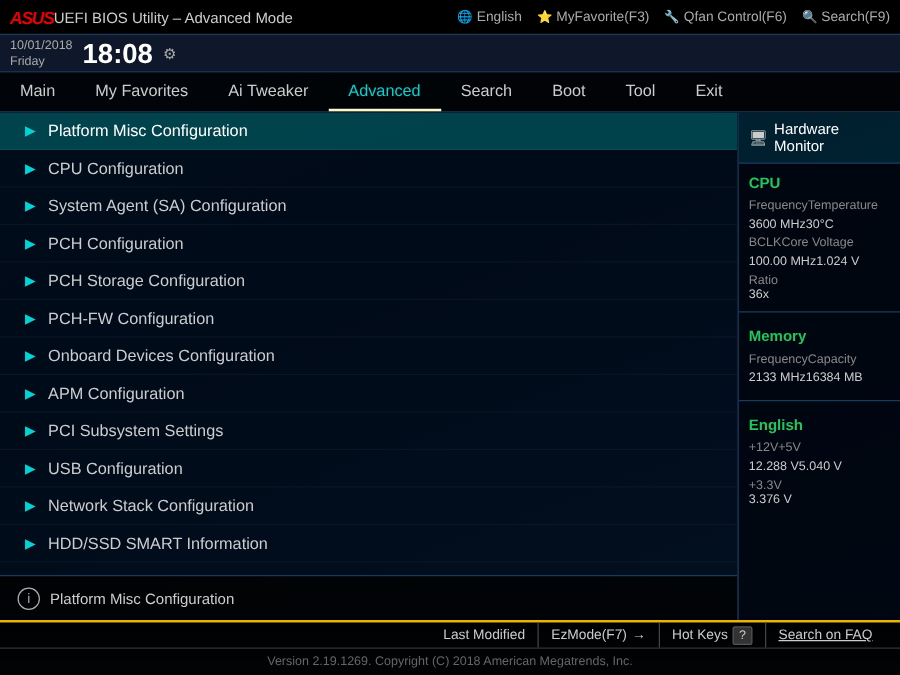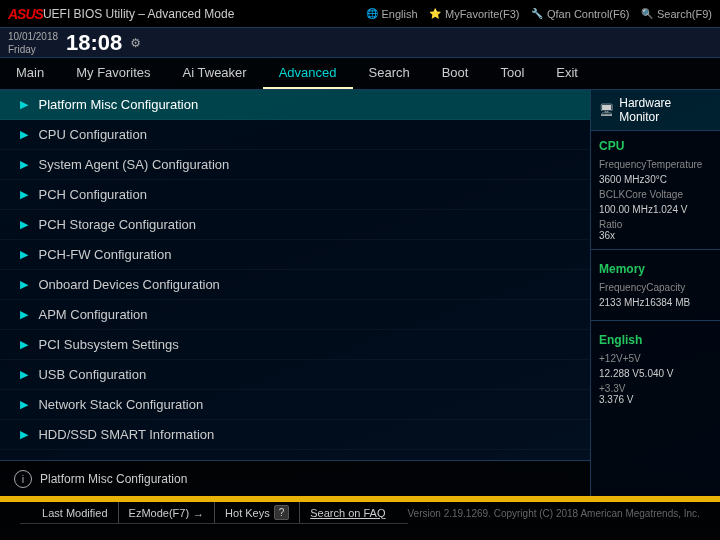--- a/index.html
+++ b/index.html
@@ -237,23 +237,23 @@
     .hw-divider {
       border-top: 1px solid #1a3a5c;
       margin: 4px 0;
     }
 
     
     .footer {
       background: rgba(0,0,0,0.95);
       height: 44px;
       display: flex;
-      flex-direction: row;
+      flex-direction: column;
       justify-content: center;
-      border-top: 6px solid #eab308;
+      border-top: 2px solid #eab308;
     }
     .footer-top {
       display: flex;
       align-items: center;
       justify-content: flex-end;
       padding: 0 12px;
       gap: 0;
       border-bottom: 1px solid #333;
       height: 22px;
     }

